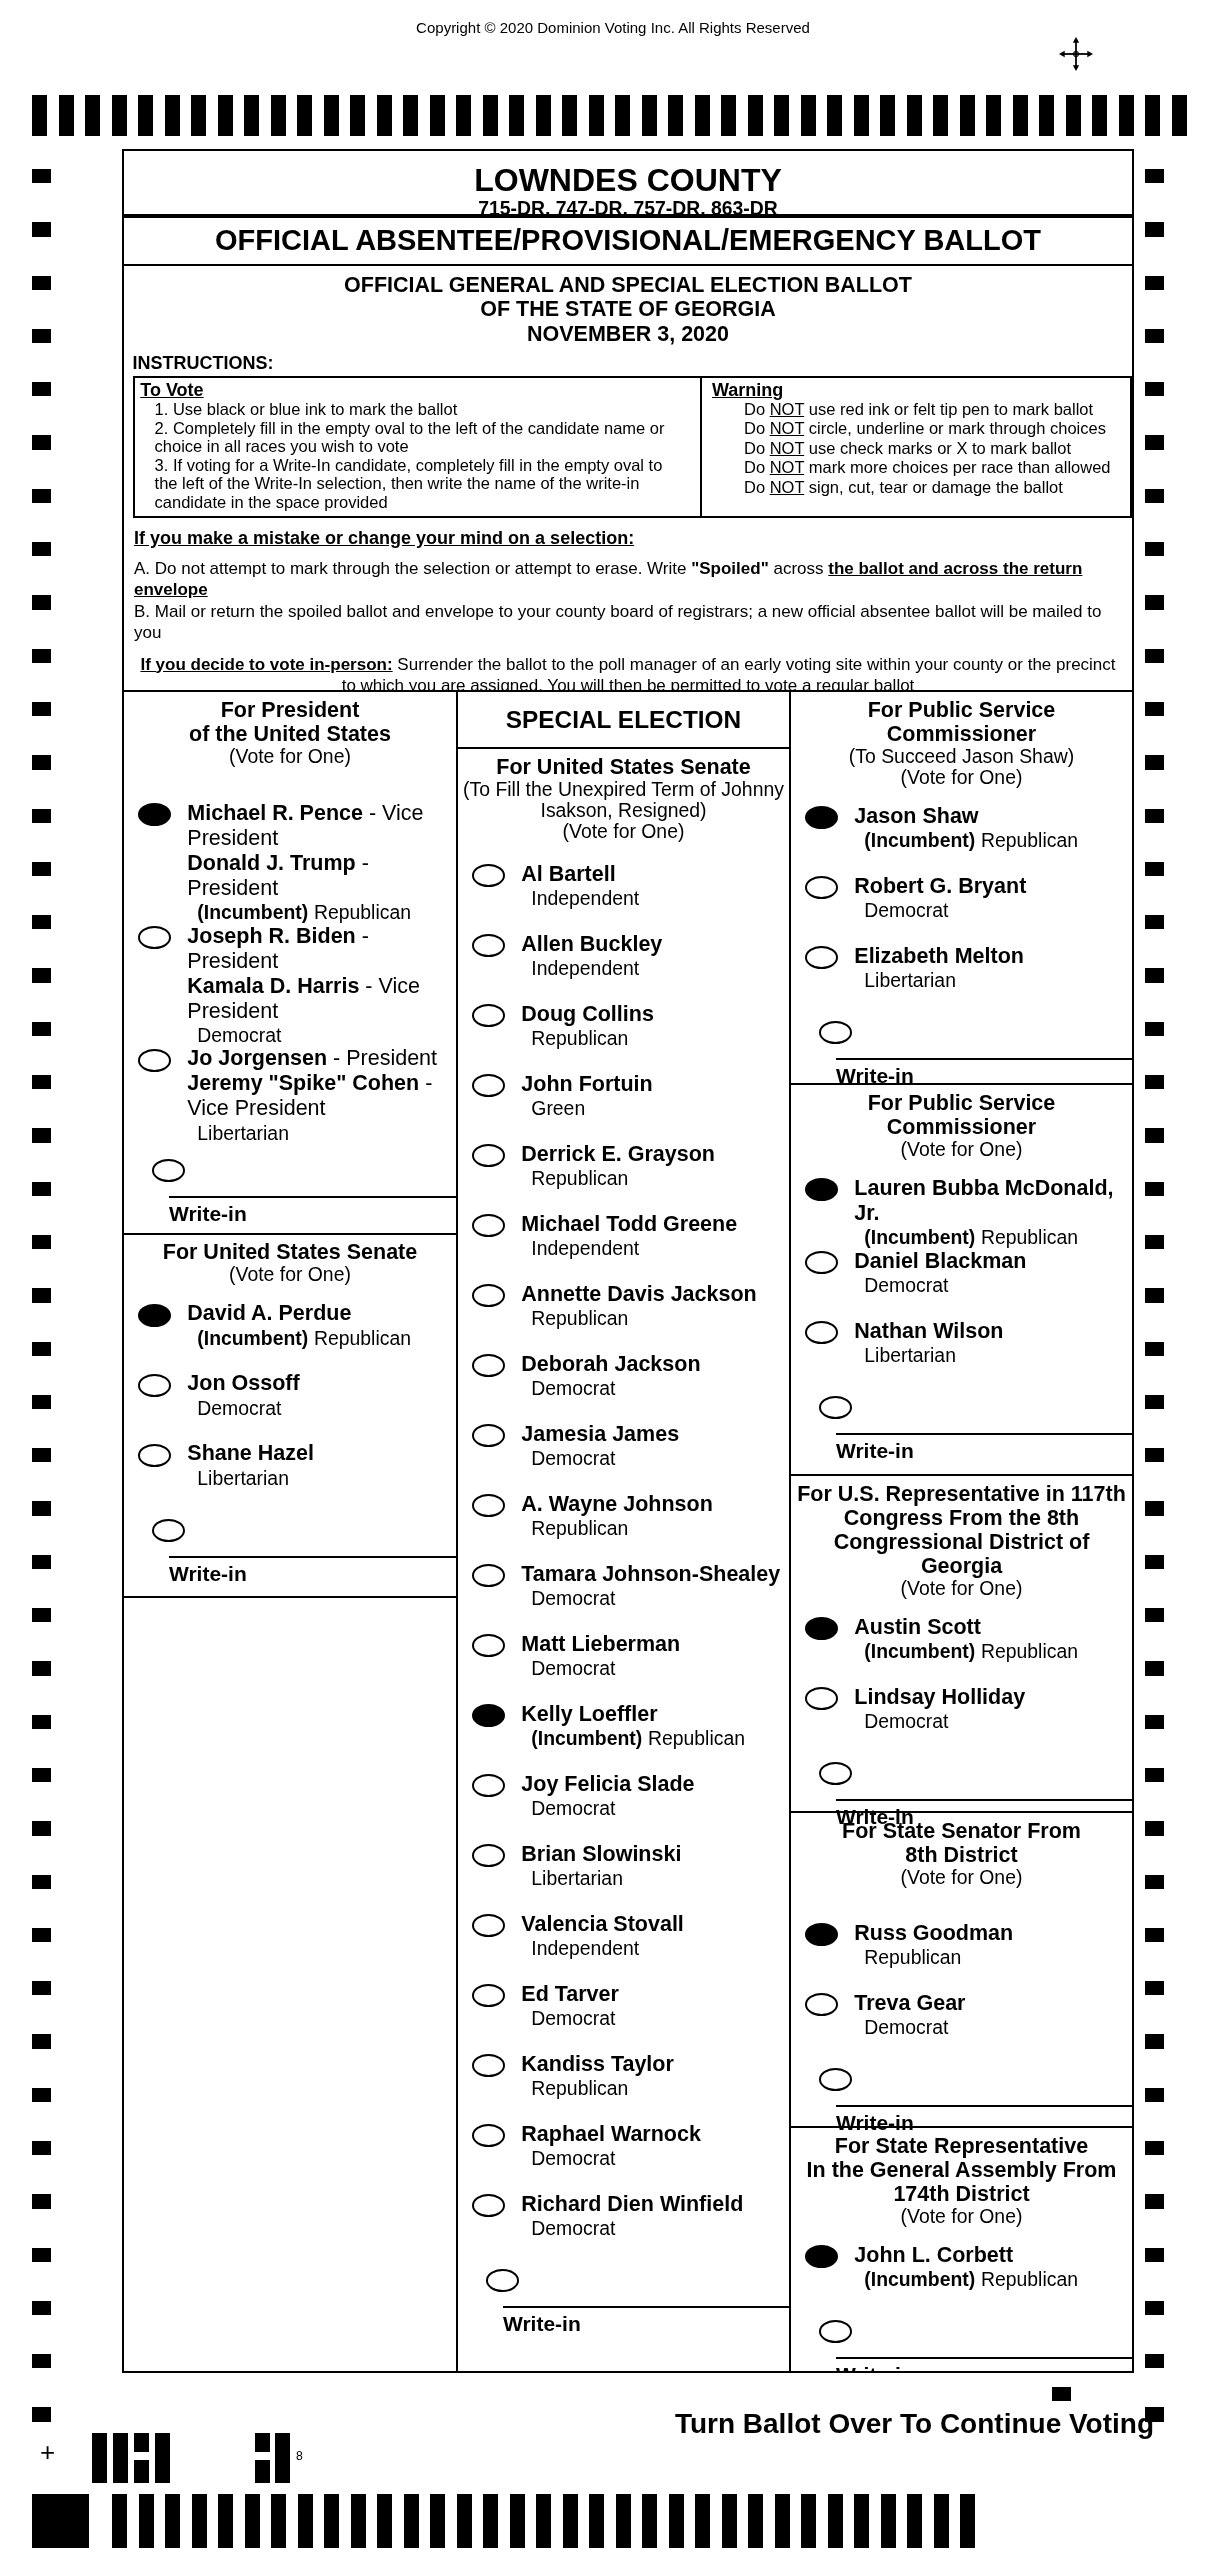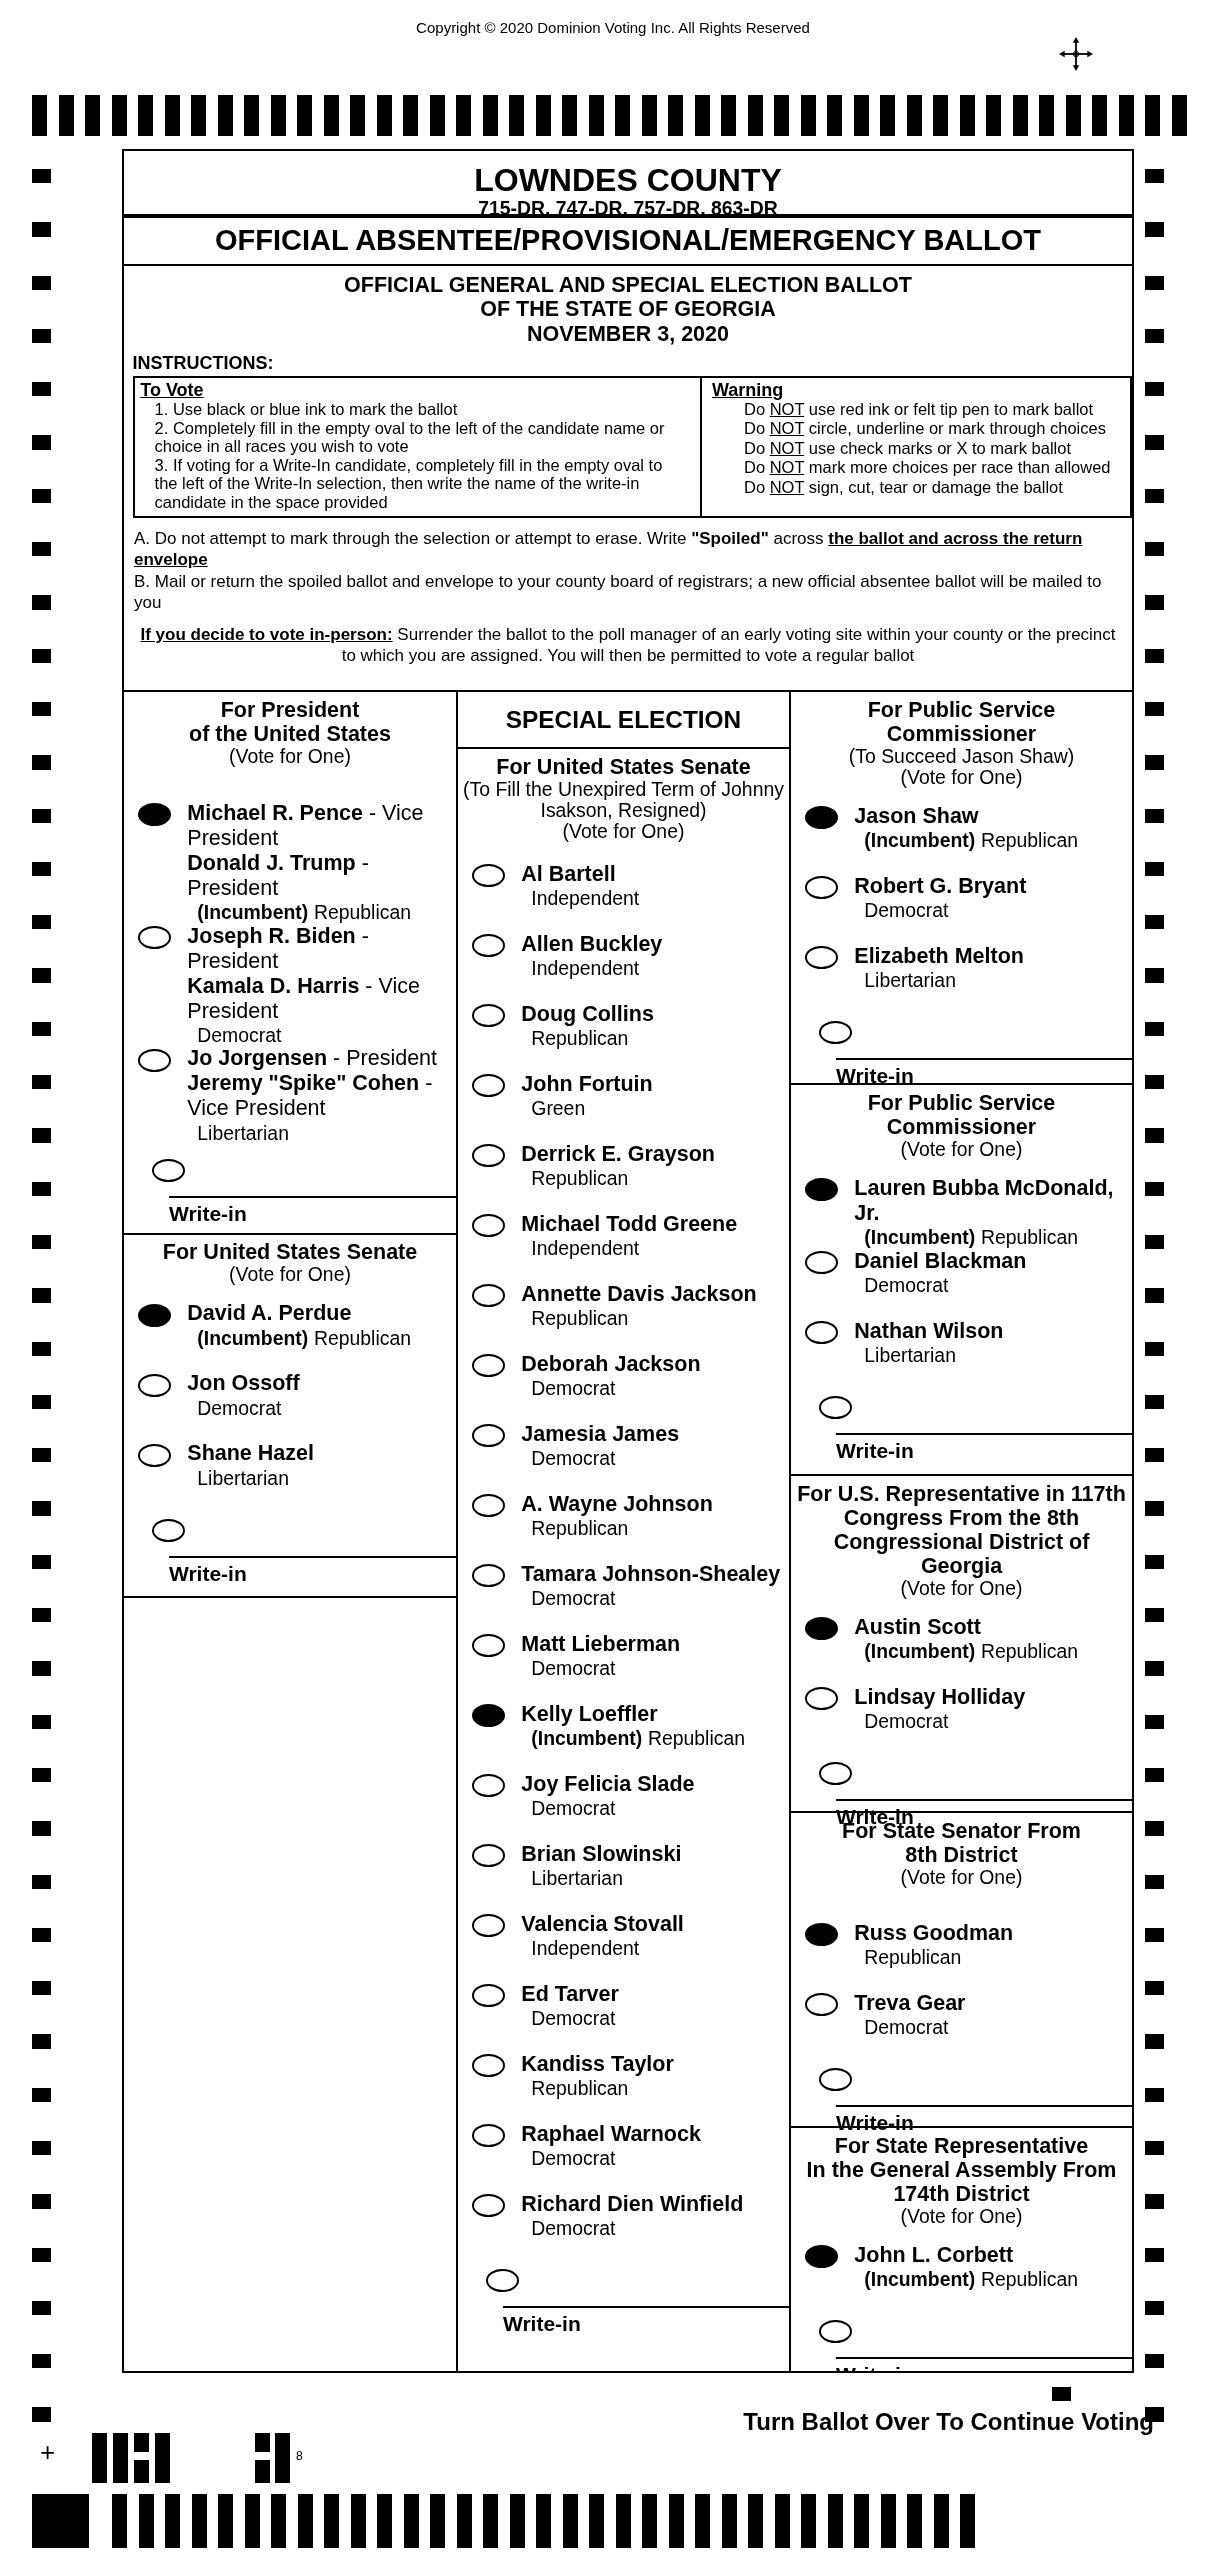--- a/index.html
+++ b/index.html
@@ -20,21 +20,21 @@
   .tsq{width:18.6px;height:14.3px;background:#000;}
   .timing-row-bottom{position:absolute;left:32px;top:2494px;display:flex;gap:11.5px;align-items:flex-start;}
   .tblock{width:57px;height:54px;background:#000;margin-right:11.5px;}
   .bbar{width:15px;height:54px;background:#000;}
   .barcode-strip{position:absolute;left:92px;top:2433px;width:237px;height:50px;}
   .sbar{position:absolute;top:0;width:15px;height:50px;background:#000;}
   .sbar.split{background:linear-gradient(#000 0 38%,#fff 38% 55%,#000 55% 100%);}
   .corner-label{position:absolute;left:204px;top:16px;font-size:12.2px;}
   .plus-mark{position:absolute;left:40px;top:2437px;font-size:26px;}
   .extra-square{position:absolute;left:1052px;top:2387px;width:18.6px;height:14.3px;background:#000;}
-  .turnover{position:absolute;top:2408px;right:72px;font-size:24px;font-weight:bold;}
+  .turnover{position:absolute;top:2408px;right:72px;font-size:28px;font-weight:bold;}
 
   
   .county-box{position:absolute;left:122px;top:149px;width:1012px;height:67px;border:2.9px solid #000;
               box-sizing:border-box;text-align:center;}
   .county{font-size:32px;font-weight:bold;line-height:36px;margin-top:11px;}
   .precincts{font-size:19.4px;font-weight:bold;line-height:21.5px;}
 
   .ballot-box{position:absolute;left:122px;top:216px;width:1012px;height:2157px;border:2.9px solid #000;
               box-sizing:border-box;}
   .upper{height:472px;overflow:hidden;}
@@ -297,20 +297,21 @@
             <div class="warn-item"><span>Do</span> <span class="u">NOT</span> <span>use check marks or X to mark ballot</span></div>
 
             <div class="warn-item"><span>Do</span> <span class="u">NOT</span> <span>mark more choices per race than allowed</span></div>
 
             <div class="warn-item"><span>Do</span> <span class="u">NOT</span> <span>sign, cut, tear or damage the ballot</span></div>
 
         </div>
       </div>
 
       <div class="mistake">
+        <div class="m-head bu">If you make a mistake or change your mind on a selection:</div>
         <p class="m-line"><span>A. Do not attempt to mark through the selection or attempt to erase.  Write </span><span class="b">"Spoiled"</span><span> across </span><span class="b u">the ballot and across the return envelope</span></p>
         <p class="m-line">B. Mail or return the spoiled ballot and envelope to your county board of registrars; a new official absentee ballot will be mailed to you</p>
         <p class="m-line inperson">
           <span class="bu">If you decide to vote in-person:</span>
           <span>Surrender the ballot to the poll manager of an early voting site within your county or the precinct to which you are assigned.  You will then be permitted to vote a regular ballot</span>
         </p>
 
       </div>
     </div>
 

